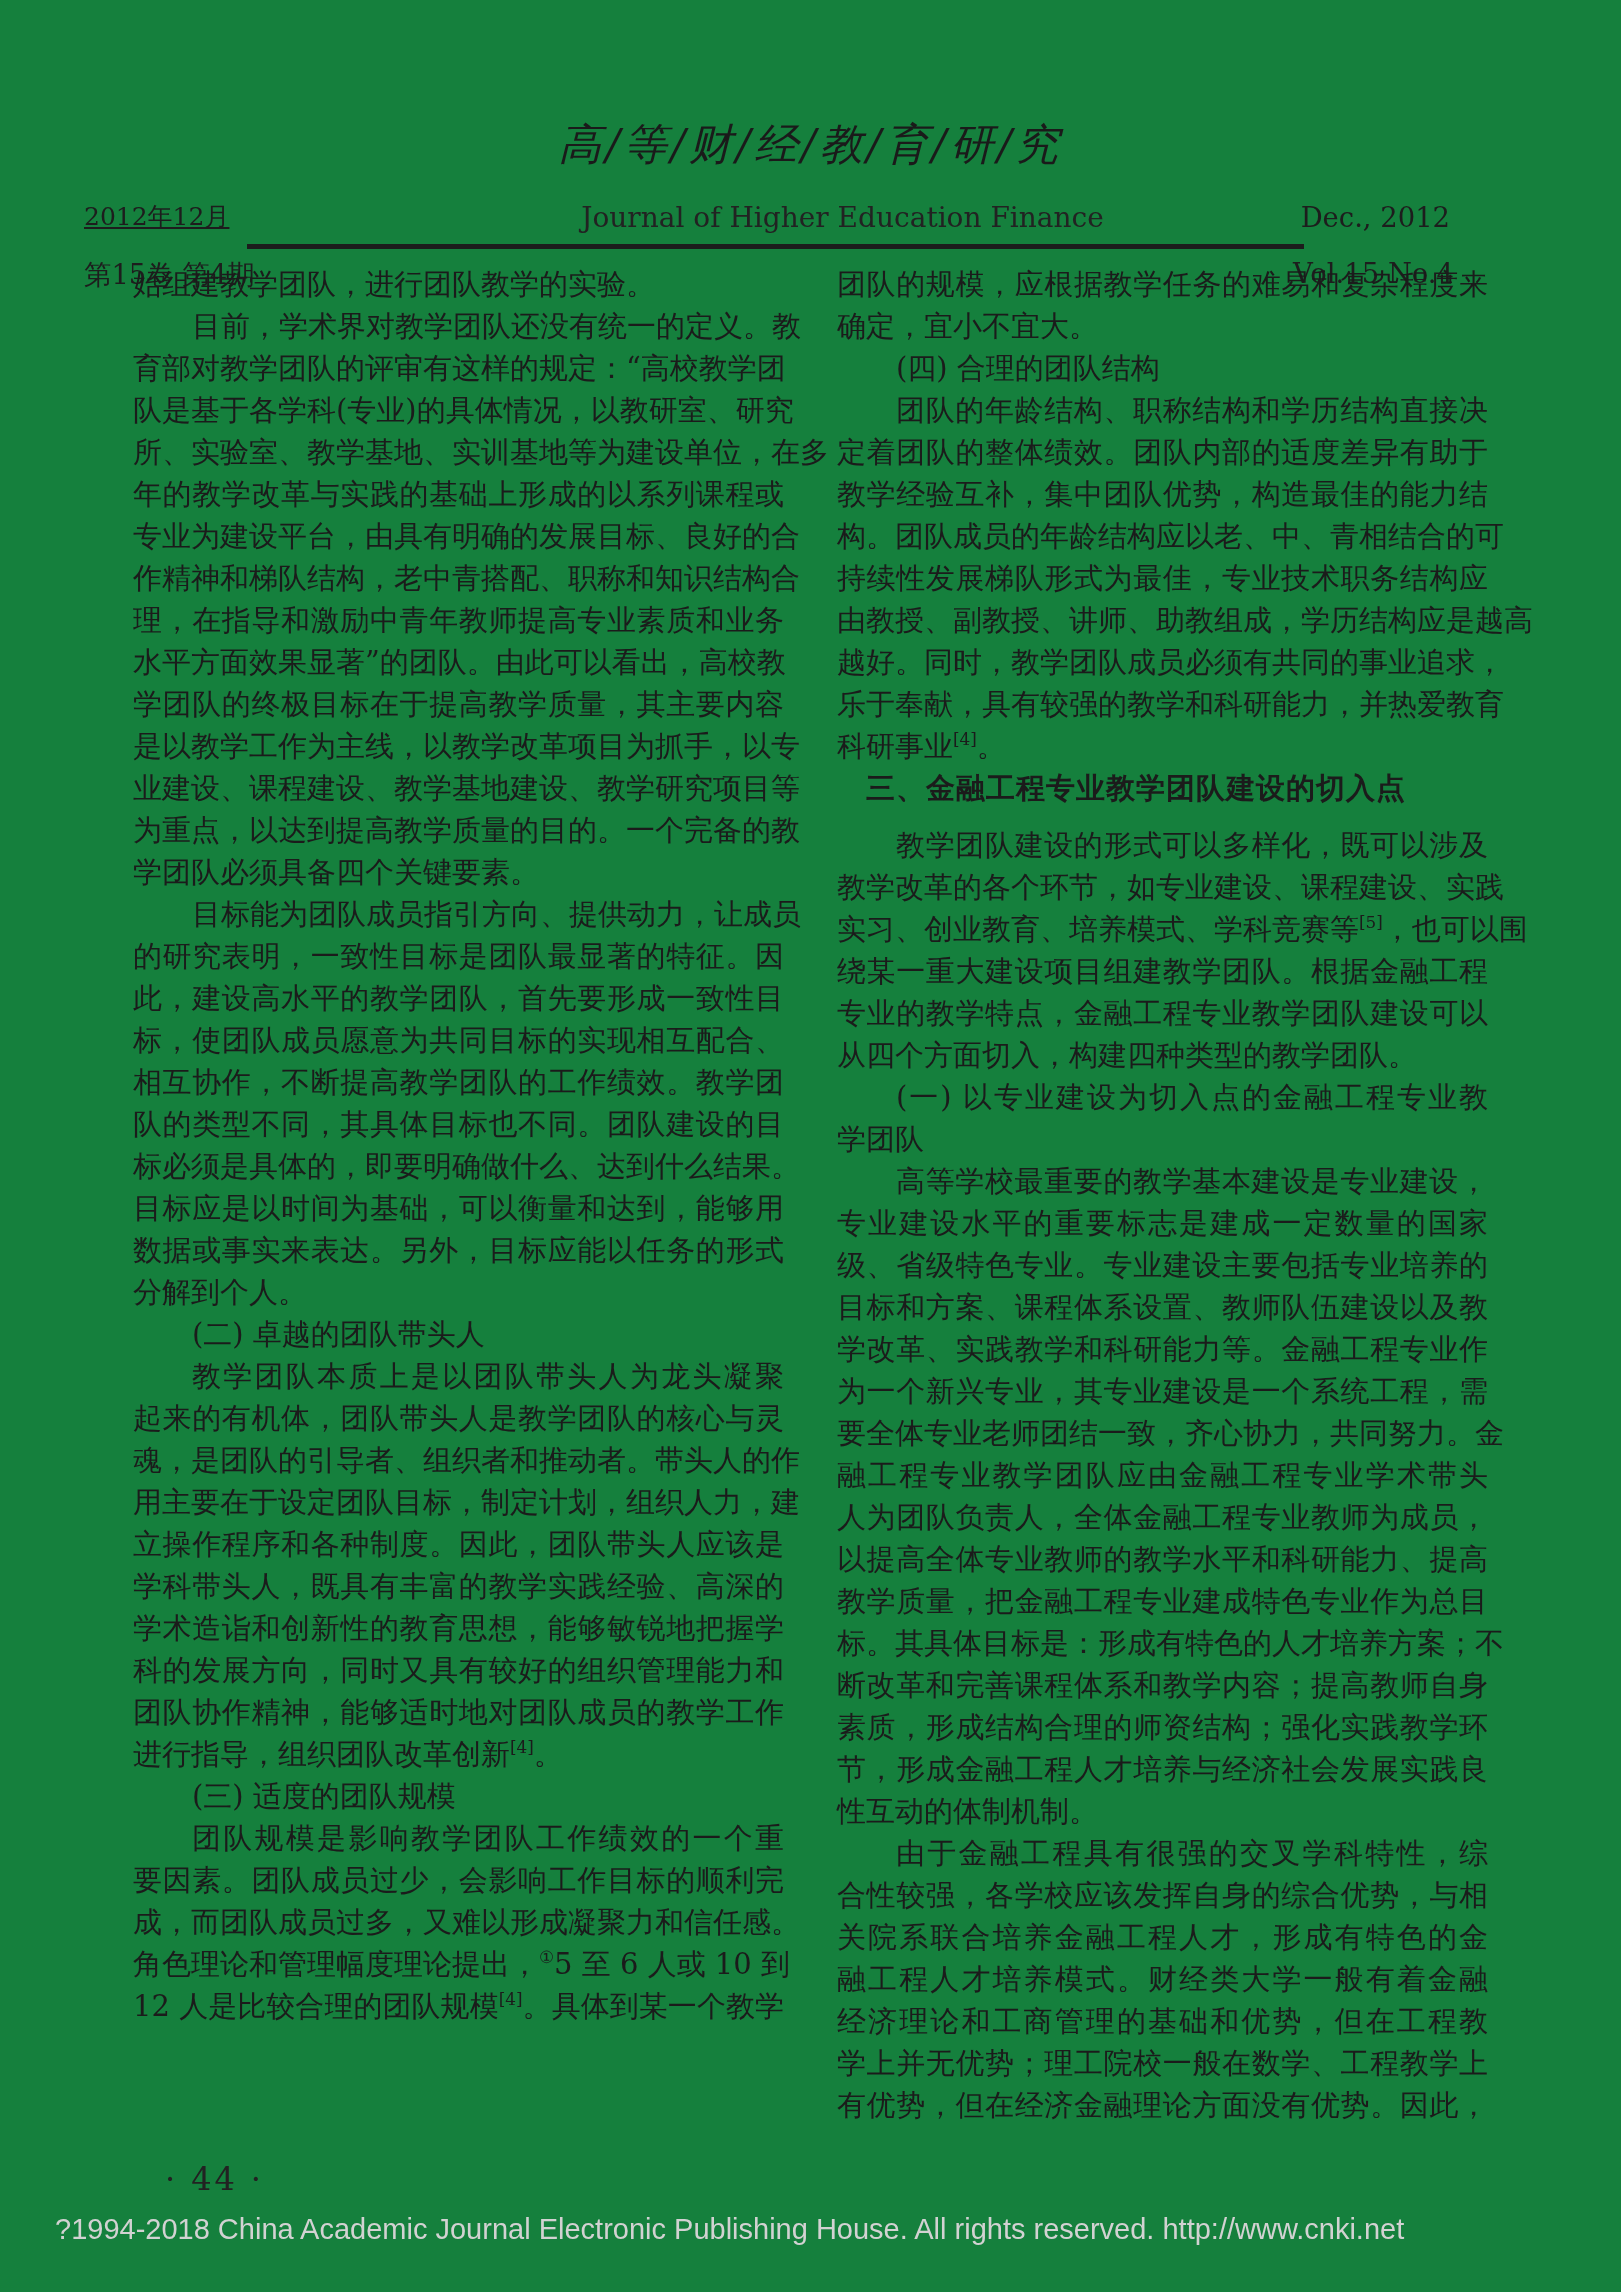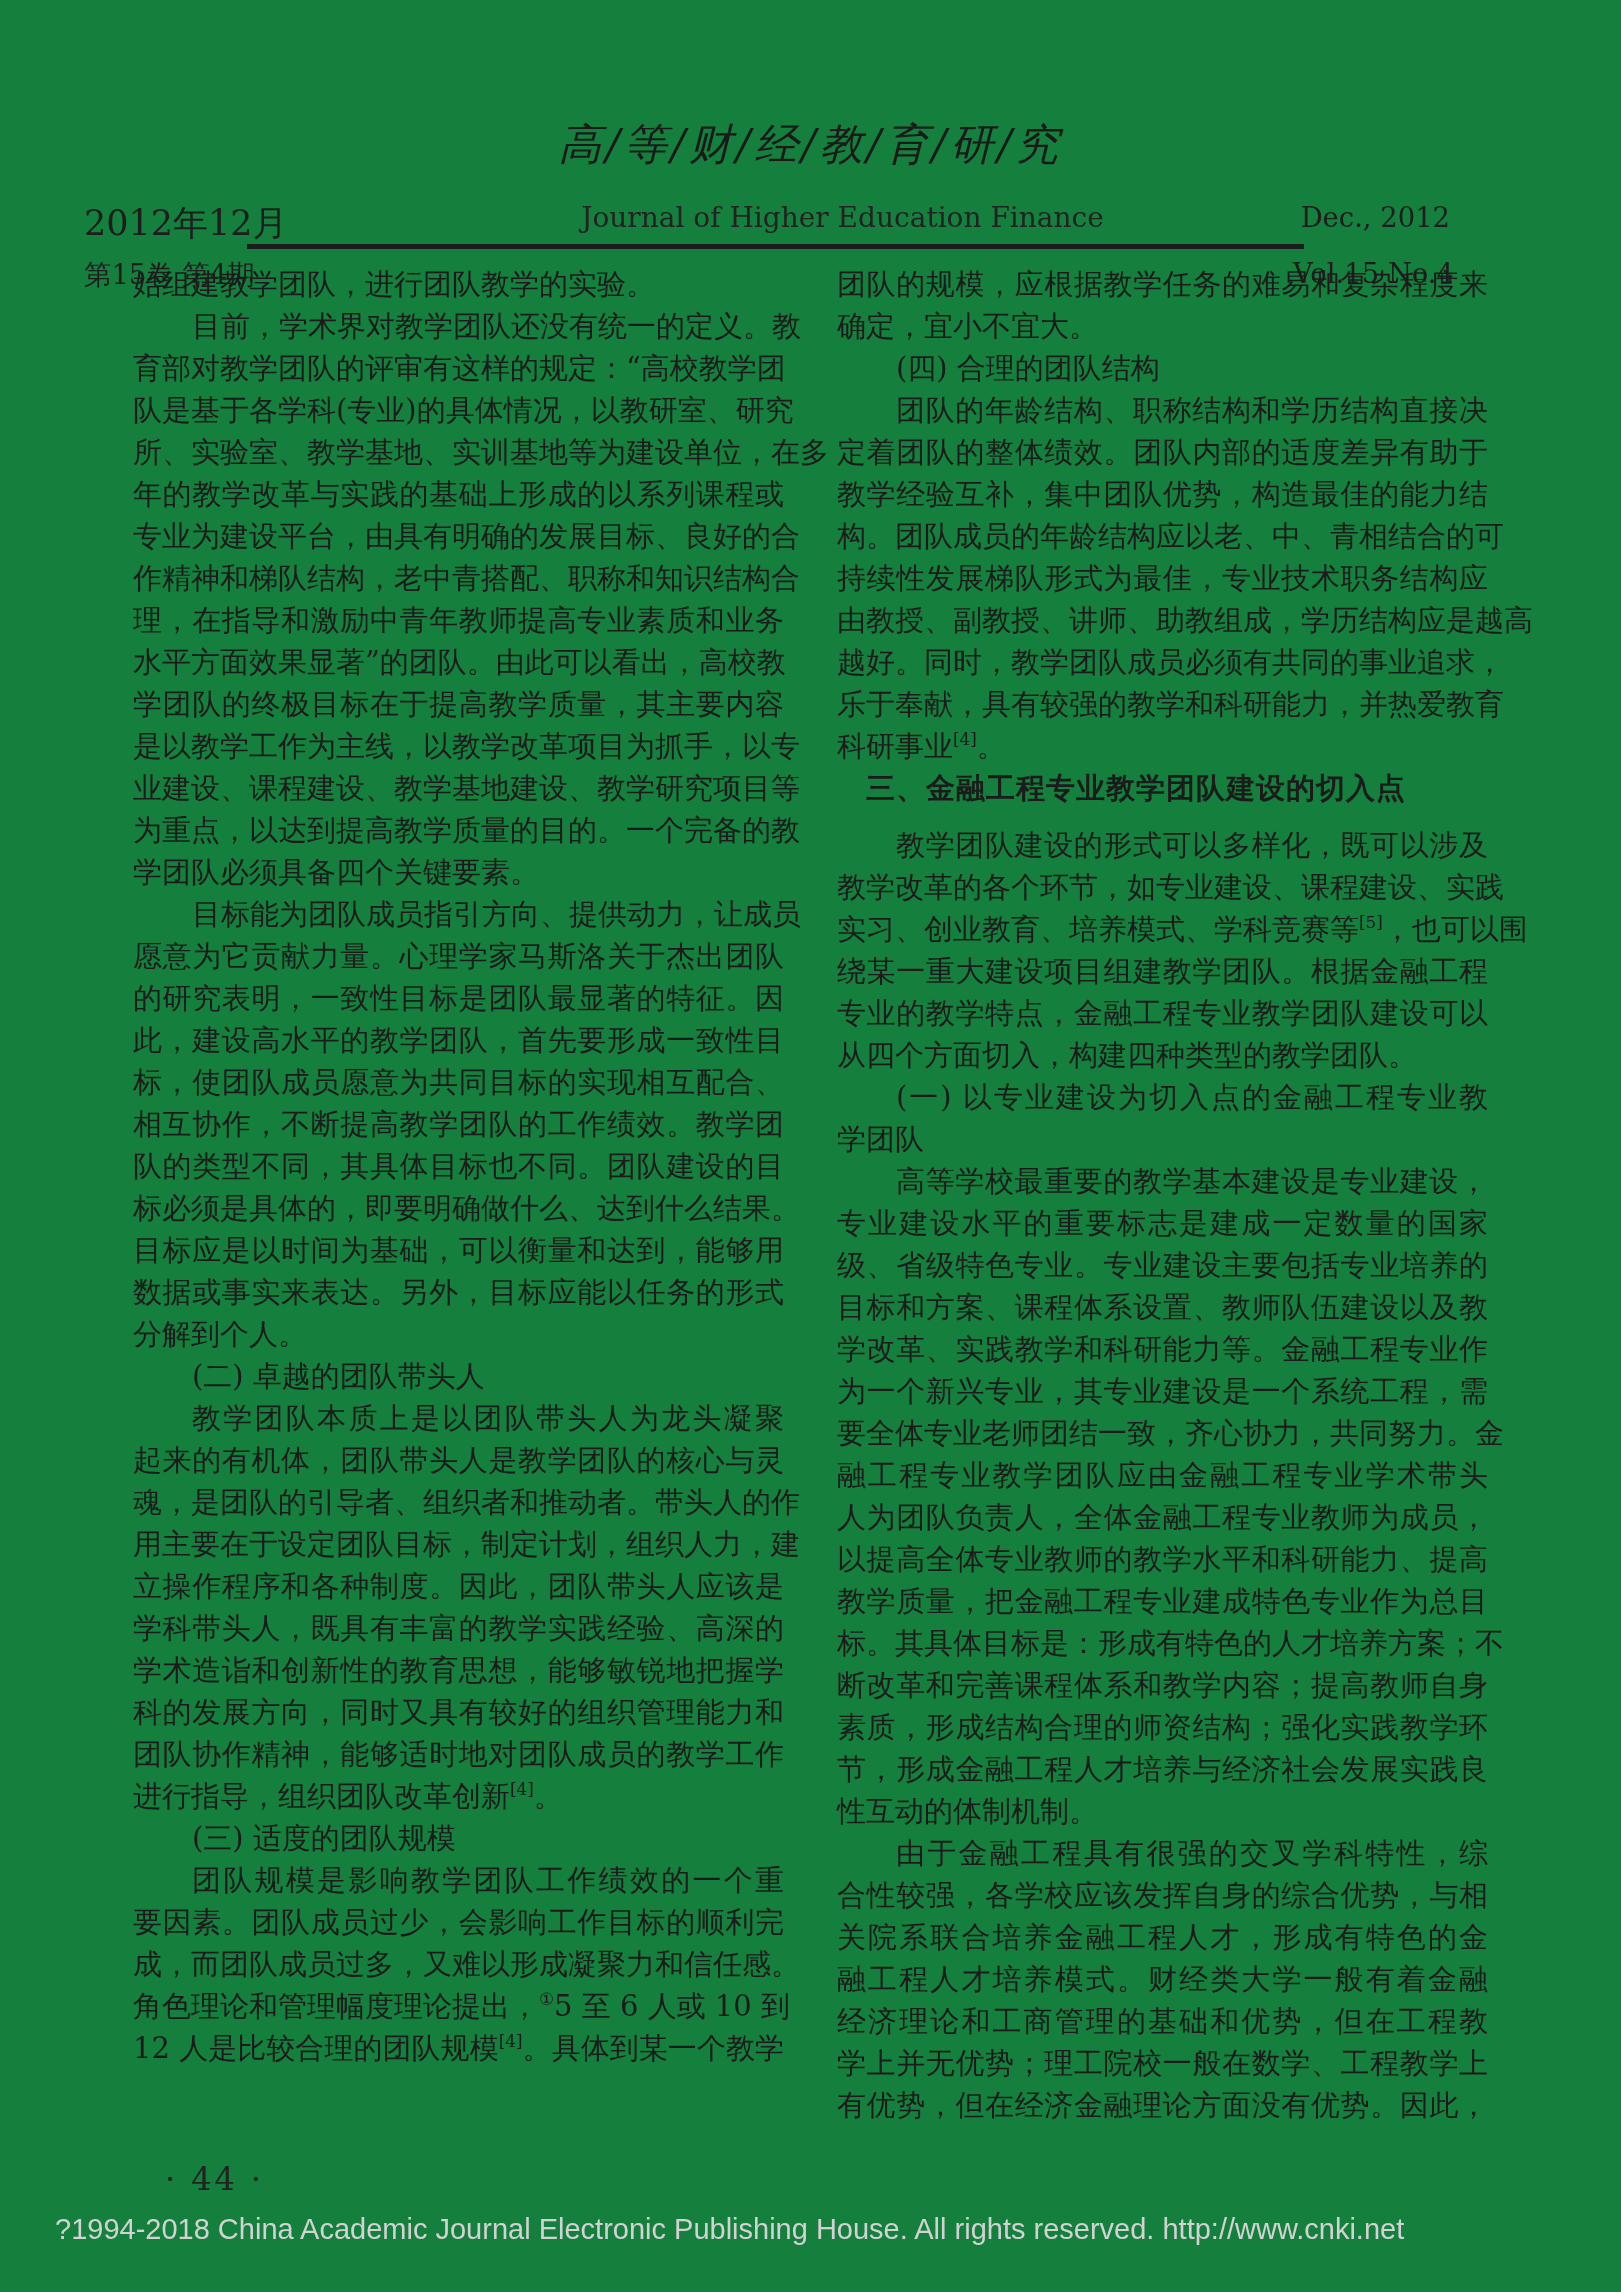--- a/index.html
+++ b/index.html
@@ -18,21 +18,21 @@
     letter-spacing:3.9px;color:#1a1a1a;white-space:nowrap;
   }
   .journal-title-en{
     position:absolute;top:201px;left:0;width:100%;
     text-align:center;font-size:28px;color:#222;white-space:nowrap;padding-left:32px;
   }
   .header-rule{
     position:absolute;top:244px;left:247px;width:1057px;height:4.9px;
     background:#1c1c1c;
   }
-  .hdr-date-cn{position:absolute;top:200px;left:84px;font-size:35px;white-space:nowrap;}
+  .hdr-date-cn{position:absolute;top:200px;left:84px;font-size:25px;white-space:nowrap;text-decoration:underline;}
   .hdr-vol-cn{position:absolute;top:257px;left:84px;font-size:27.4px;white-space:nowrap;}
   .hdr-date-en{position:absolute;top:202px;right:171px;font-size:27.4px;white-space:nowrap;}
   .hdr-vol-en{position:absolute;top:258px;right:167px;font-size:27.4px;white-space:nowrap;}
   
   .col{
     position:absolute;top:263px;width:651px;
   }
   .col-left{left:133px;}
   .col-right{left:837px;}
   .line{
@@ -83,21 +83,20 @@
       <div class="line">专业为建设平台，由具有明确的发展目标、良好的合</div>
       <div class="line">作精神和梯队结构，老中青搭配、职称和知识结构合</div>
       <div class="line">理，在指导和激励中青年教师提高专业素质和业务</div>
       <div class="line">水平方面效果显著”的团队。由此可以看出，高校教</div>
       <div class="line">学团队的终极目标在于提高教学质量，其主要内容</div>
       <div class="line">是以教学工作为主线，以教学改革项目为抓手，以专</div>
       <div class="line">业建设、课程建设、教学基地建设、教学研究项目等</div>
       <div class="line">为重点，以达到提高教学质量的目的。一个完备的教</div>
       <div class="line nj">学团队必须具备四个关键要素。</div>
       <div class="line" style="padding-left: 59px;">目标能为团队成员指引方向、提供动力，让成员</div>
-      <div class="line">愿意为它贡献力量。心理学家马斯洛关于杰出团队</div>
       <div class="line">的研究表明，一致性目标是团队最显著的特征。因</div>
       <div class="line">此，建设高水平的教学团队，首先要形成一致性目</div>
       <div class="line">标，使团队成员愿意为共同目标的实现相互配合、</div>
       <div class="line">相互协作，不断提高教学团队的工作绩效。教学团</div>
       <div class="line">队的类型不同，其具体目标也不同。团队建设的目</div>
       <div class="line">标必须是具体的，即要明确做什么、达到什么结果。</div>
       <div class="line">目标应是以时间为基础，可以衡量和达到，能够用</div>
       <div class="line">数据或事实来表达。另外，目标应能以任务的形式</div>
       <div class="line nj">分解到个人。</div>
       <div class="line nj" style="padding-left: 59px;">(二) 卓越的团队带头人</div>

